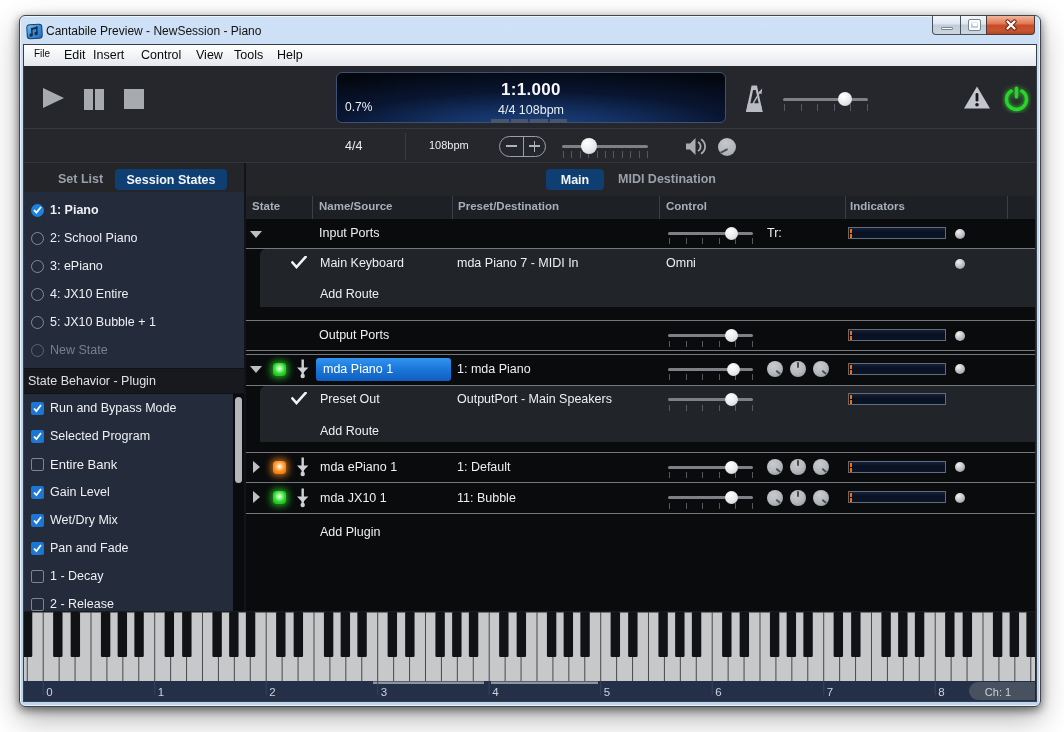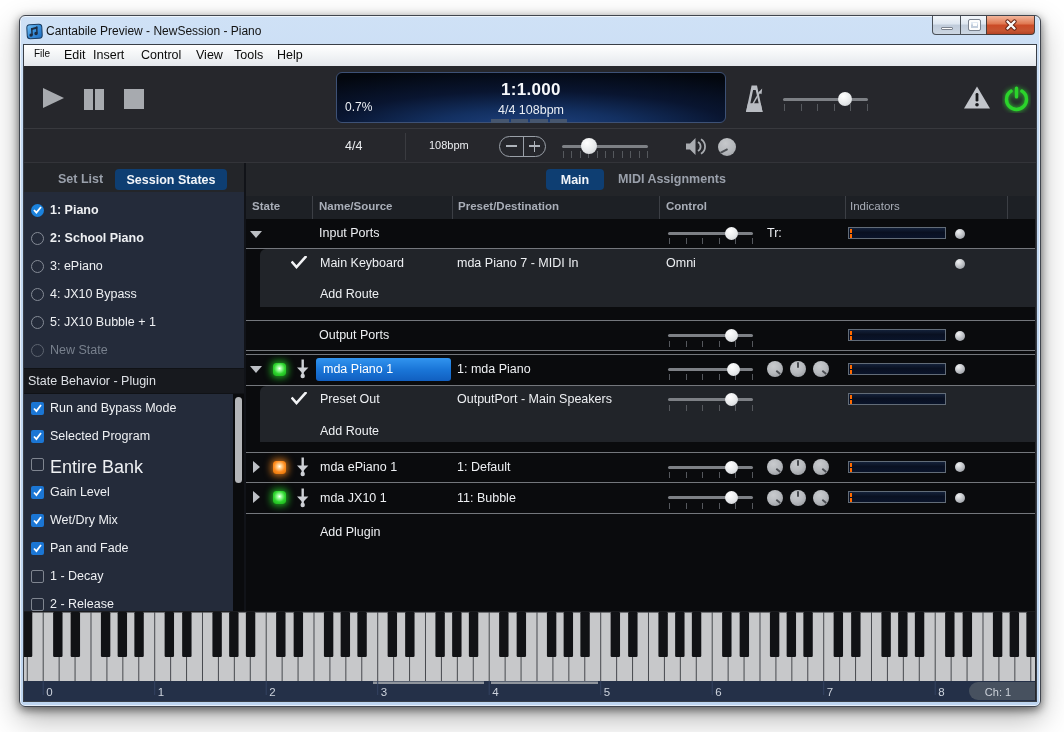--- a/index.html
+++ b/index.html
@@ -134,52 +134,52 @@
 </svg>
 <div class="abs" style="left:718px;top:138px;width:18px;height:18px;border-radius:50%;background:radial-gradient(circle at 42% 30%, #c6c8cb, #b2b5b9 60%, #94979c)">
     <div style="position:absolute;left:2px;top:11.5px;width:8px;height:2px;background:#4a4d52;transform:rotate(-27deg)"></div>
   </div>
 <div class="abs" style="left:24px;top:163px;width:1012px;height:33px;background:#232529"></div>
 <div class="txt" style="left:58px;top:172px;font-size:12.5px;font-weight:bold;color:#9aa0ab">Set List</div>
 <div class="abs" style="left:115px;top:169px;width:112px;height:21px;border-radius:4px;background:#0e3e72"></div>
 <div class="txt" style="left:115px;top:173px;width:112px;text-align:center;font-size:12.5px;font-weight:bold;color:#f2f5f9">Session States</div>
 <div class="abs" style="left:546px;top:169px;width:58px;height:21px;border-radius:4px;background:#0e3e72"></div>
 <div class="txt" style="left:546px;top:173px;width:58px;text-align:center;font-size:12.5px;font-weight:bold;color:#f2f5f9">Main</div>
-<div class="txt" style="left:618px;top:172px;font-size:12.5px;font-weight:bold;color:#9aa0ab">MIDI Assignments</div>
+<div class="txt" style="left:618px;top:172px;font-size:12.5px;font-weight:bold;color:#9aa0ab">MIDI Destination</div>
 <div class="abs" style="left:24px;top:192px;width:220px;height:419px;background:#242b3a"></div>
 <div class="abs" style="left:244px;top:163px;width:2px;height:448px;background:#111318"></div>
 <div class="abs" style="left:30.5px;top:203.5px;width:13px;height:13px;border-radius:50%;background:#1b82dd"></div>
 <svg class="abs" style="left:33px;top:206px" width="9" height="8" viewBox="0 0 9 8">
     <path d="M1 4 L3.4 6.6 L8 1" stroke="#fff" stroke-width="1.8" fill="none"></path>
   </svg>
 <div class="txt" style="left:50px;top:202.5px;font-size:12.5px;font-weight:bold;color:#eef0f3">1: Piano</div>
 <div class="abs" style="left:30.5px;top:231.5px;width:13px;height:13px;border-radius:50%;border:1px solid #858b96"></div>
-<div class="txt" style="left:50px;top:230.5px;font-size:12.5px;font-weight:bold;color:#eef0f3">2: School Piano</div>
+<div class="txt" style="left:50px;top:230.5px;font-size:12.5px;font-weight:normal;color:#eef0f3">2: School Piano</div>
 <div class="abs" style="left:30.5px;top:259.5px;width:13px;height:13px;border-radius:50%;border:1px solid #858b96"></div>
 <div class="txt" style="left:50px;top:258.5px;font-size:12.5px;font-weight:normal;color:#eef0f3">3: ePiano</div>
 <div class="abs" style="left:30.5px;top:287.5px;width:13px;height:13px;border-radius:50%;border:1px solid #858b96"></div>
-<div class="txt" style="left:50px;top:286.5px;font-size:12.5px;font-weight:normal;color:#eef0f3">4: JX10 Bypass</div>
+<div class="txt" style="left:50px;top:286.5px;font-size:12.5px;font-weight:normal;color:#eef0f3">4: JX10 Entire</div>
 <div class="abs" style="left:30.5px;top:315.5px;width:13px;height:13px;border-radius:50%;border:1px solid #858b96"></div>
 <div class="txt" style="left:50px;top:314.5px;font-size:12.5px;font-weight:normal;color:#eef0f3">5: JX10 Bubble + 1</div>
 <div class="abs" style="left:30.5px;top:343.5px;width:13px;height:13px;border-radius:50%;border:1px solid #5d6470"></div>
 <div class="txt" style="left:50px;top:342.5px;font-size:12.5px;font-weight:normal;color:#78808d">New State</div>
 <div class="abs" style="left:24px;top:368px;width:220px;height:26px;background:#17191e;border-top:1px solid #101216;border-bottom:1px solid #101216"></div>
 <div class="txt" style="left:28px;top:374px;font-size:12.5px;color:#dde0e5">State Behavior - Plugin</div>
 <div class="abs" style="left:31px;top:401.5px;width:13px;height:13px;border-radius:2px;background:#1b76d4"></div>
 <svg class="abs" style="left:33px;top:403.5px" width="9" height="9" viewBox="0 0 9 9">
     <path d="M1 4.5 L3.4 7 L8 1" stroke="#fff" stroke-width="1.8" fill="none"></path>
   </svg>
 <div class="txt" style="left:50px;top:400.5px;font-size:12.5px;color:#eef0f3">Run and Bypass Mode</div>
 <div class="abs" style="left:31px;top:429.5px;width:13px;height:13px;border-radius:2px;background:#1b76d4"></div>
 <svg class="abs" style="left:33px;top:431.5px" width="9" height="9" viewBox="0 0 9 9">
     <path d="M1 4.5 L3.4 7 L8 1" stroke="#fff" stroke-width="1.8" fill="none"></path>
   </svg>
 <div class="txt" style="left:50px;top:428.5px;font-size:12.5px;color:#eef0f3">Selected Program</div>
 <div class="abs" style="left:31px;top:457.5px;width:13px;height:13px;border-radius:2px;border:1px solid #7f8590"></div>
-<div class="txt" style="left:50px;top:456.5px;font-size:18px;color:#eef0f3">Entire Bank</div>
+<div class="txt" style="left:50px;top:456.5px;font-size:13px;color:#eef0f3">Entire Bank</div>
 <div class="abs" style="left:31px;top:485.5px;width:13px;height:13px;border-radius:2px;background:#1b76d4"></div>
 <svg class="abs" style="left:33px;top:487.5px" width="9" height="9" viewBox="0 0 9 9">
     <path d="M1 4.5 L3.4 7 L8 1" stroke="#fff" stroke-width="1.8" fill="none"></path>
   </svg>
 <div class="txt" style="left:50px;top:484.5px;font-size:12.5px;color:#eef0f3">Gain Level</div>
 <div class="abs" style="left:31px;top:513.5px;width:13px;height:13px;border-radius:2px;background:#1b76d4"></div>
 <svg class="abs" style="left:33px;top:515.5px" width="9" height="9" viewBox="0 0 9 9">
     <path d="M1 4.5 L3.4 7 L8 1" stroke="#fff" stroke-width="1.8" fill="none"></path>
   </svg>
 <div class="txt" style="left:50px;top:512.5px;font-size:12.5px;color:#eef0f3">Wet/Dry Mix</div>
@@ -193,21 +193,21 @@
 <div class="abs" style="left:31px;top:597.5px;width:13px;height:13px;border-radius:2px;border:1px solid #7f8590"></div>
 <div class="txt" style="left:50px;top:596.5px;font-size:12.5px;color:#eef0f3">2 - Release</div>
 <div class="abs" style="left:233px;top:394px;width:11px;height:217px;background:#0a0b0d"></div>
 <div class="abs" style="left:235px;top:397px;width:7px;height:86px;border-radius:4px;background:#b4b6b9"></div>
 <div class="abs" style="left:246px;top:196px;width:789px;height:415px;background:#0a0b0d"></div>
 <div class="abs" style="left:246px;top:196px;width:789px;height:23px;background:#1d2025"></div>
 <div class="txt" style="left:252px;top:200px;font-size:11.5px;font-weight:bold;color:#a9aeb8">State</div>
 <div class="txt" style="left:319px;top:200px;font-size:11.5px;font-weight:bold;color:#a9aeb8">Name/Source</div>
 <div class="txt" style="left:458px;top:200px;font-size:11.5px;font-weight:bold;color:#a9aeb8">Preset/Destination</div>
 <div class="txt" style="left:666px;top:200px;font-size:11.5px;font-weight:bold;color:#a9aeb8">Control</div>
-<div class="txt" style="left:850px;top:200px;font-size:11.5px;font-weight:normal;color:#a9aeb8">Indicators</div>
+<div class="txt" style="left:850px;top:200px;font-size:11.5px;font-weight:bold;color:#a9aeb8">Indicators</div>
 <div class="abs" style="left:312px;top:196px;width:1px;height:23px;background:#3c3f45"></div>
 <div class="abs" style="left:452px;top:196px;width:1px;height:23px;background:#3c3f45"></div>
 <div class="abs" style="left:659px;top:196px;width:1px;height:23px;background:#3c3f45"></div>
 <div class="abs" style="left:845px;top:196px;width:1px;height:23px;background:#3c3f45"></div>
 <div class="abs" style="left:1007px;top:196px;width:1px;height:23px;background:#3c3f45"></div>
 <div style="position:absolute;left:250px;top:230.5px;width:0;height:0;border-left:6.5px solid transparent;border-right:6.5px solid transparent;border-top:7.5px solid #bcbfc4"></div>
 <div class="txt" style="left:319px;top:226px;font-size:12.5px;color:#eef0f3">Input Ports</div>
 <div style="position:absolute;left:668px;top:231.5px;width:85px;height:3px;border-radius:2px;background:#7d8085"></div>
 <div style="position:absolute;left:669.0px;top:238px;width:1px;height:6px;background:#55585d"></div>
 <div style="position:absolute;left:685.6px;top:238px;width:1px;height:6px;background:#55585d"></div>

